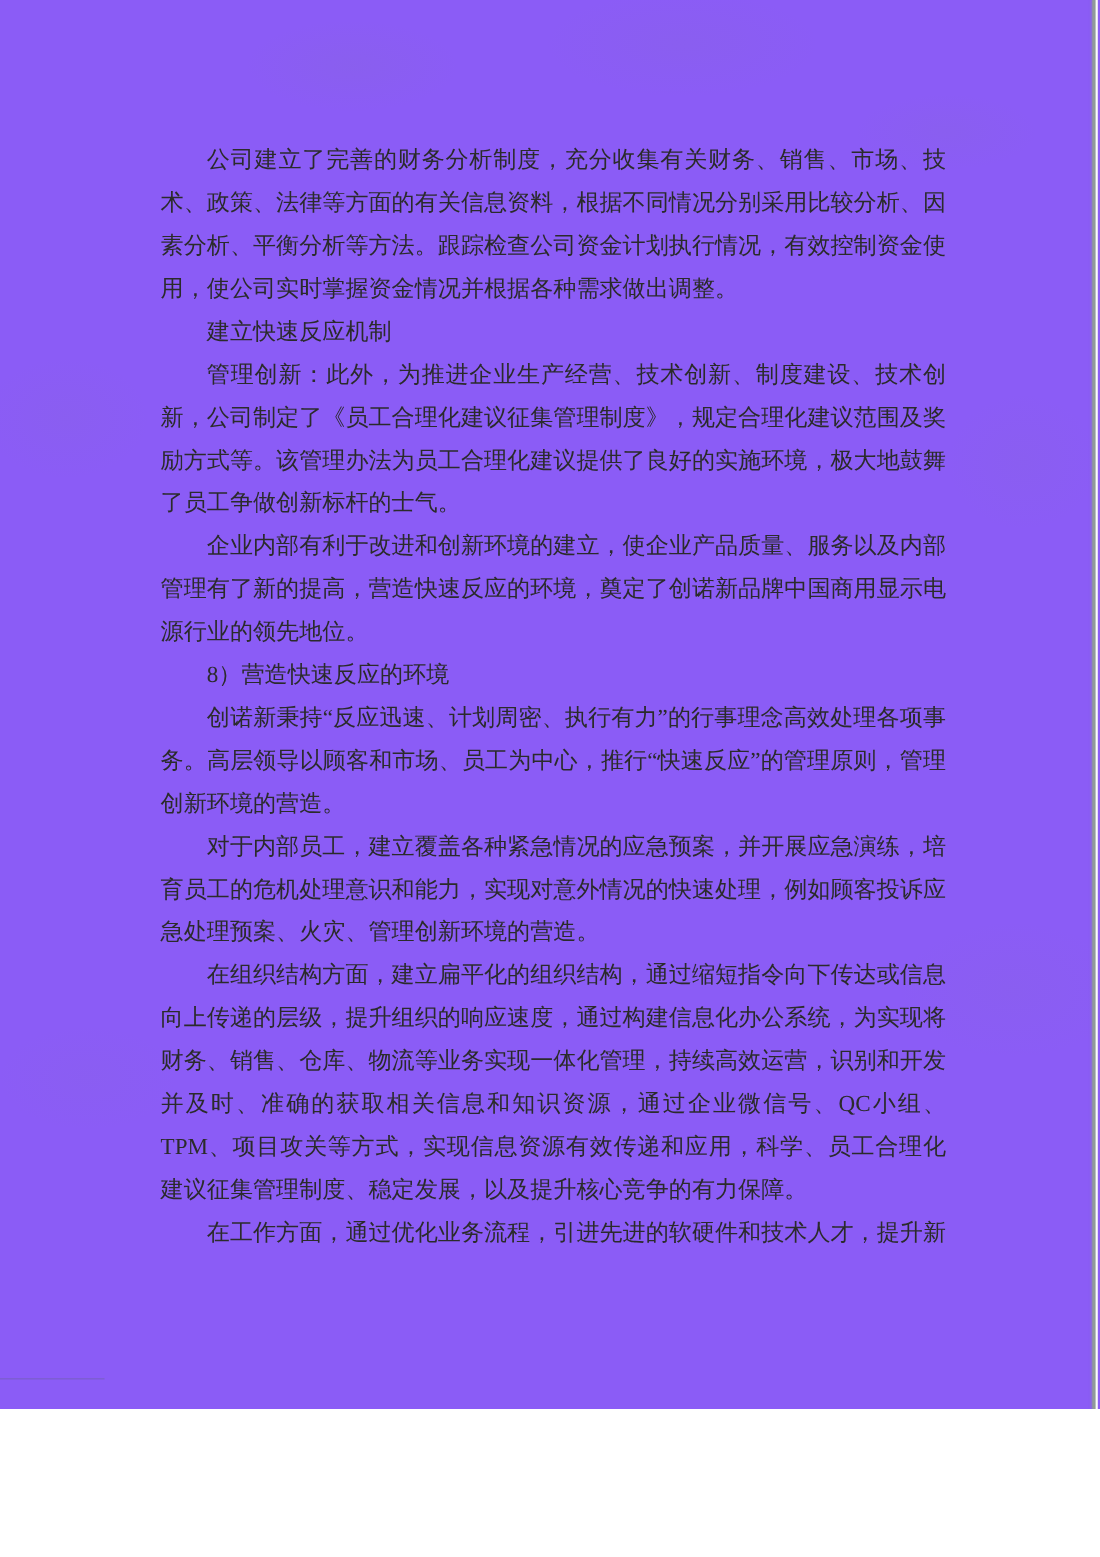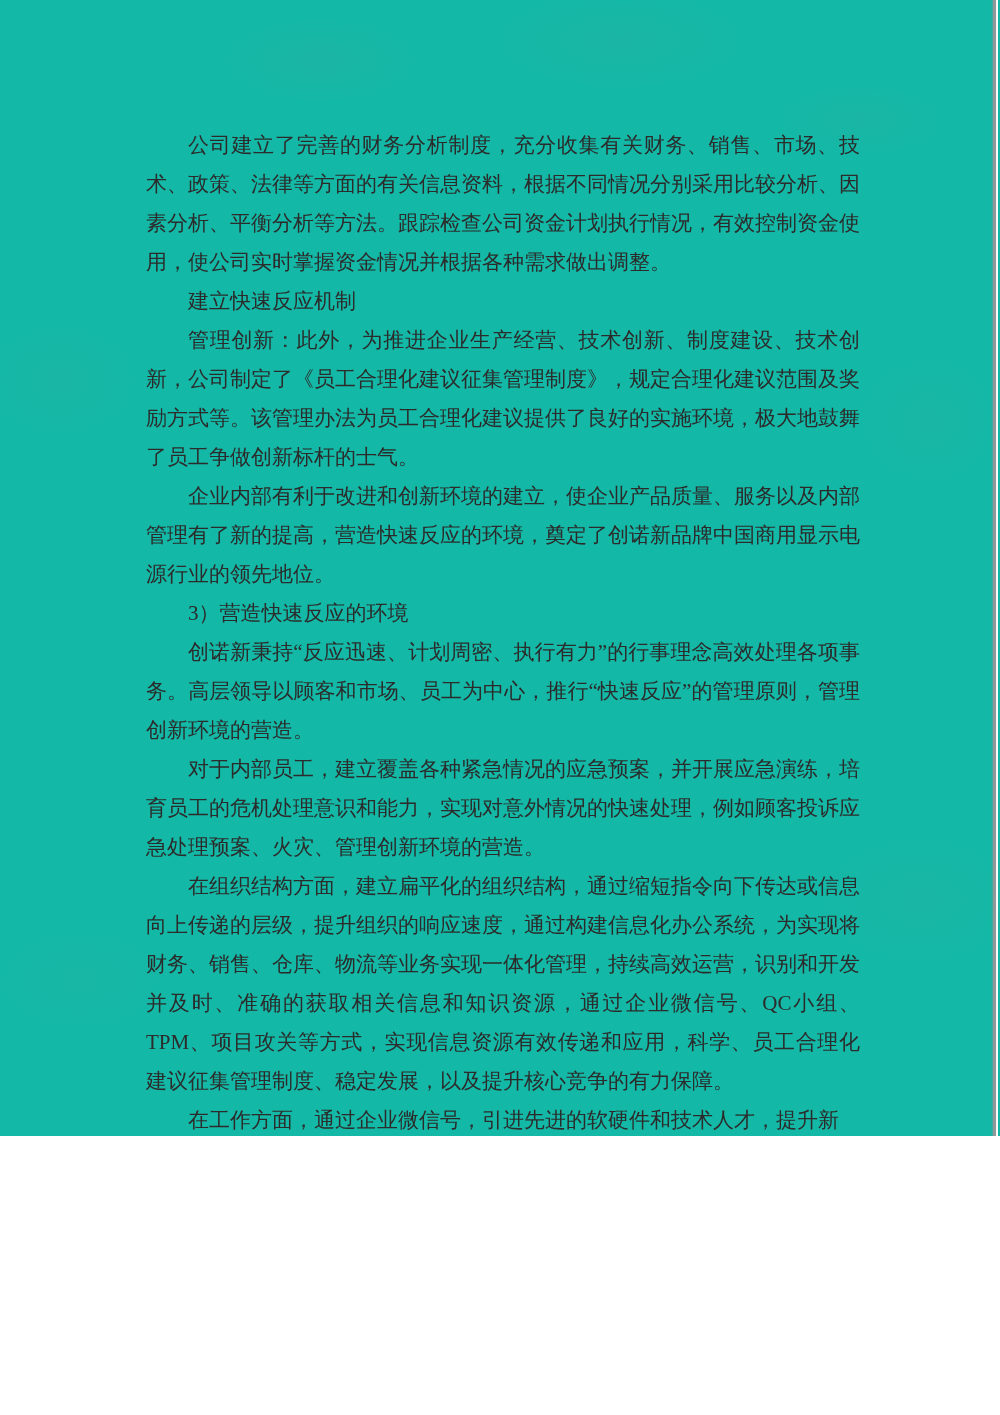--- a/index.html
+++ b/index.html
@@ -4,22 +4,22 @@
 <style>
   html, body {
     margin: 0;
     padding: 0;
     background: #ffffff;
     font-family: "Liberation Serif", "DejaVu Serif", serif;
   }
   .scan-page {
     position: relative;
     width: 1000px;
-    height: 1136px;
-    background: #14b8a6;
+    height: 1281px;
+    background: #8b5cf6;
     overflow: hidden;
   }
   
   .scan-page::before {
     content: "";
     position: absolute;
     inset: 0;
     background:
       radial-gradient(140px 60px at 320px 60px,  rgba(120,128,140,0.07), transparent 70%),
       radial-gradient(180px 70px at 620px 40px,  rgba(120,128,140,0.06), transparent 70%),
@@ -70,20 +70,20 @@
 <div class="scan-page">
 
   <div class="scan-edge-strip"></div>
   <div class="scan-scratch"></div>
 
   <div class="text-block">
     <p class="para">公司建立了完善的财务分析制度，充分收集有关财务、销售、市场、技术、政策、法律等方面的有关信息资料，根据不同情况分别采用比较分析、因素分析、平衡分析等方法。跟踪检查公司资金计划执行情况，有效控制资金使用，使公司实时掌握资金情况并根据各种需求做出调整。</p>
     <p class="para">建立快速反应机制</p>
     <p class="para">管理创新：此外，为推进企业生产经营、技术创新、制度建设、技术创新，公司制定了《员工合理化建议征集管理制度》，规定合理化建议范围及奖励方式等。该管理办法为员工合理化建议提供了良好的实施环境，极大地鼓舞了员工争做创新标杆的士气。</p>
     <p class="para">企业内部有利于改进和创新环境的建立，使企业产品质量、服务以及内部管理有了新的提高，营造快速反应的环境，奠定了创诺新品牌中国商用显示电源行业的领先地位。</p>
-    <p class="para">3）营造快速反应的环境</p>
+    <p class="para">8）营造快速反应的环境</p>
     <p class="para">创诺新秉持“反应迅速、计划周密、执行有力”的行事理念高效处理各项事务。高层领导以顾客和市场、员工为中心，推行“快速反应”的管理原则，管理创新环境的营造。</p>
     <p class="para">对于内部员工，建立覆盖各种紧急情况的应急预案，并开展应急演练，培育员工的危机处理意识和能力，实现对意外情况的快速处理，例如顾客投诉应急处理预案、火灾、管理创新环境的营造。</p>
     <p class="para">在组织结构方面，建立扁平化的组织结构，通过缩短指令向下传达或信息向上传递的层级，提升组织的响应速度，通过构建信息化办公系统，为实现将财务、销售、仓库、物流等业务实现一体化管理，持续高效运营，识别和开发并及时、准确的获取相关信息和知识资源，通过企业微信号、QC小组、TPM、项目攻关等方式，实现信息资源有效传递和应用，科学、员工合理化建议征集管理制度、稳定发展，以及提升核心竞争的有力保障。</p>
-    <p class="para">在工作方面，通过企业微信号，引进先进的软硬件和技术人才，提升新</p>
+    <p class="para">在工作方面，通过优化业务流程，引进先进的软硬件和技术人才，提升新</p>
   </div>
 
 </div>
 
 </body></html>

